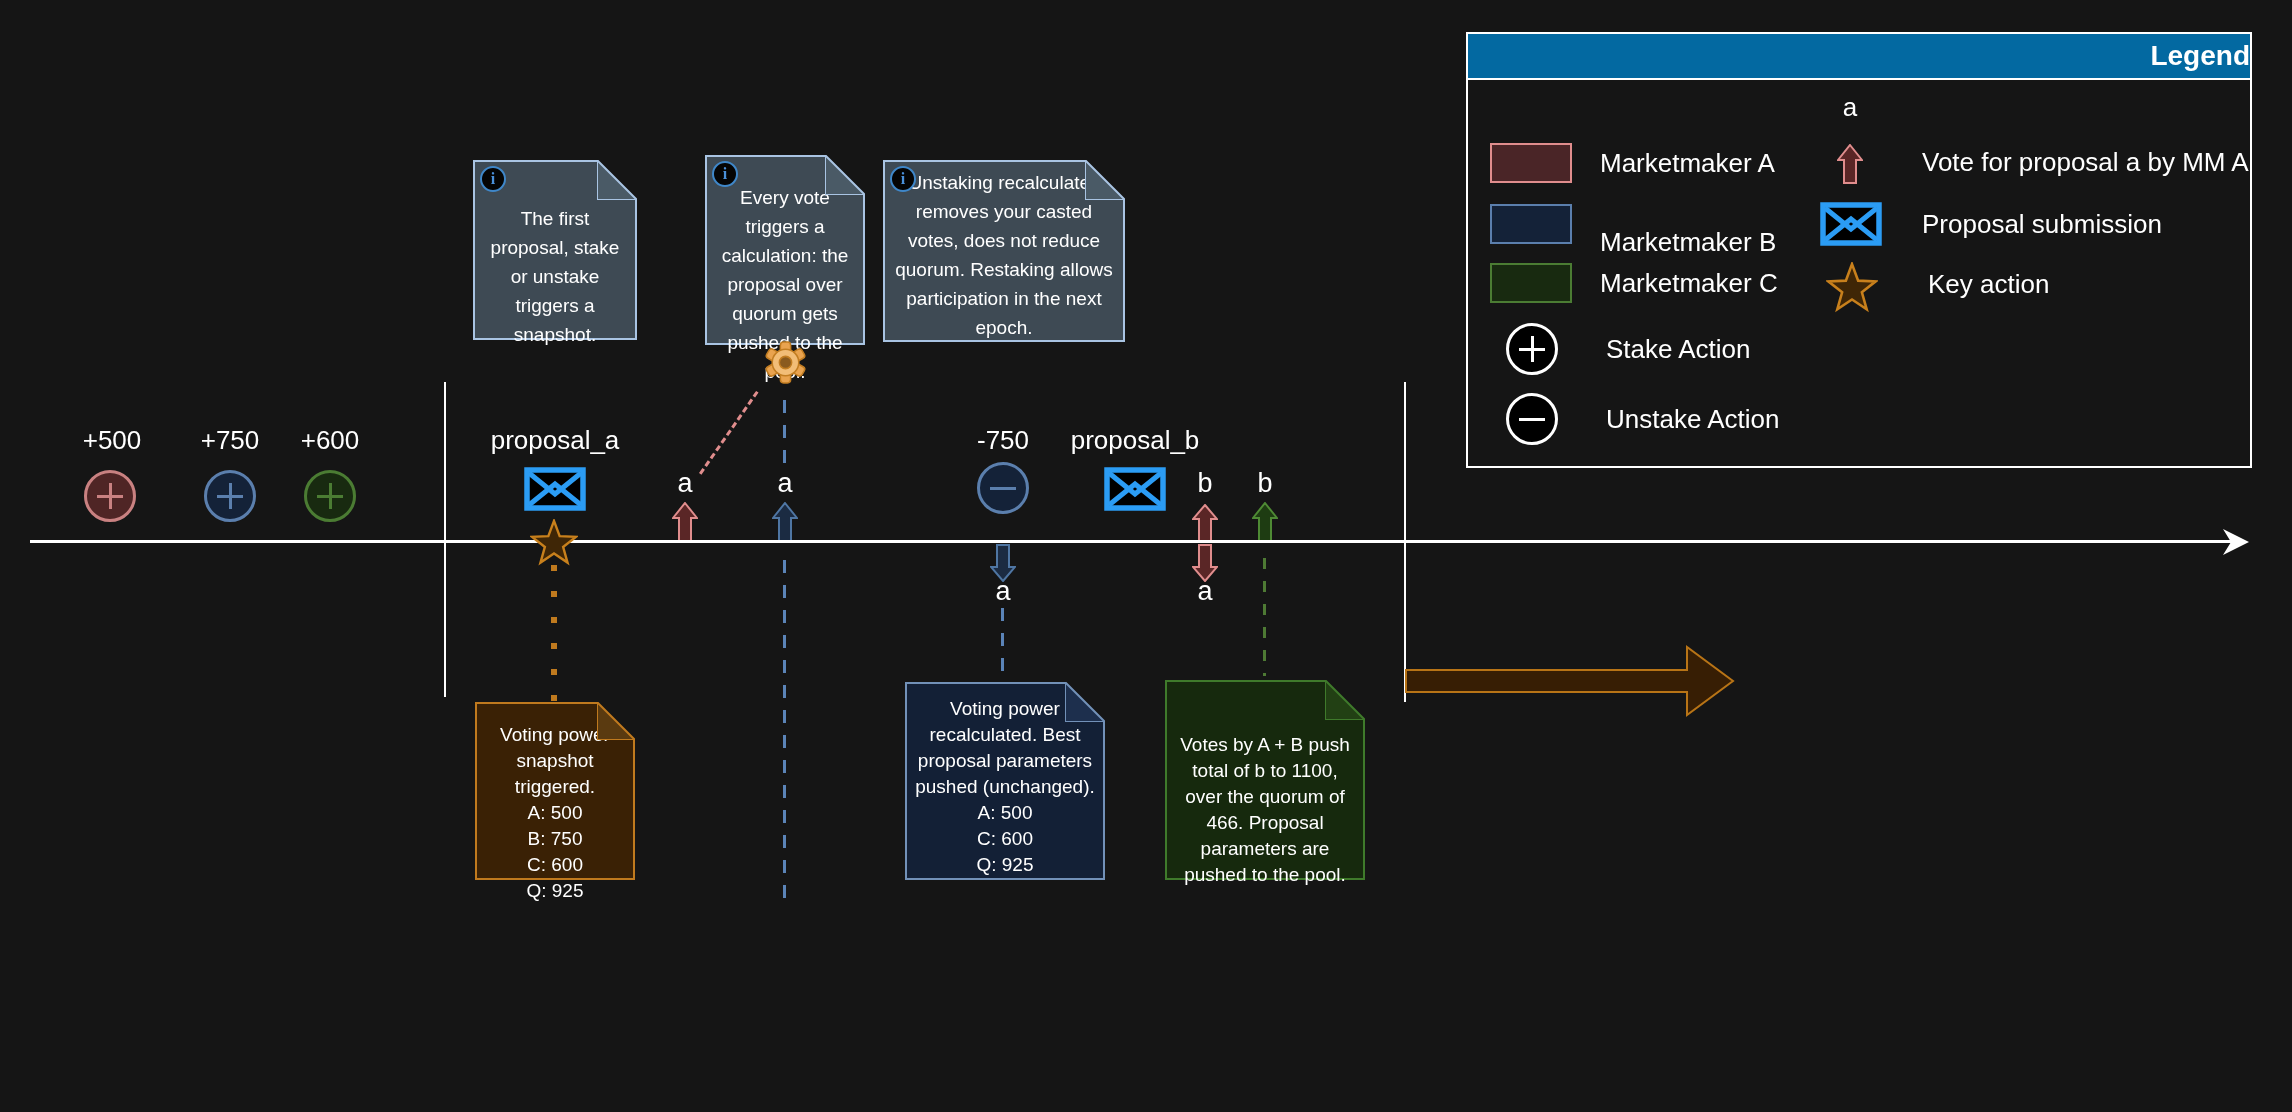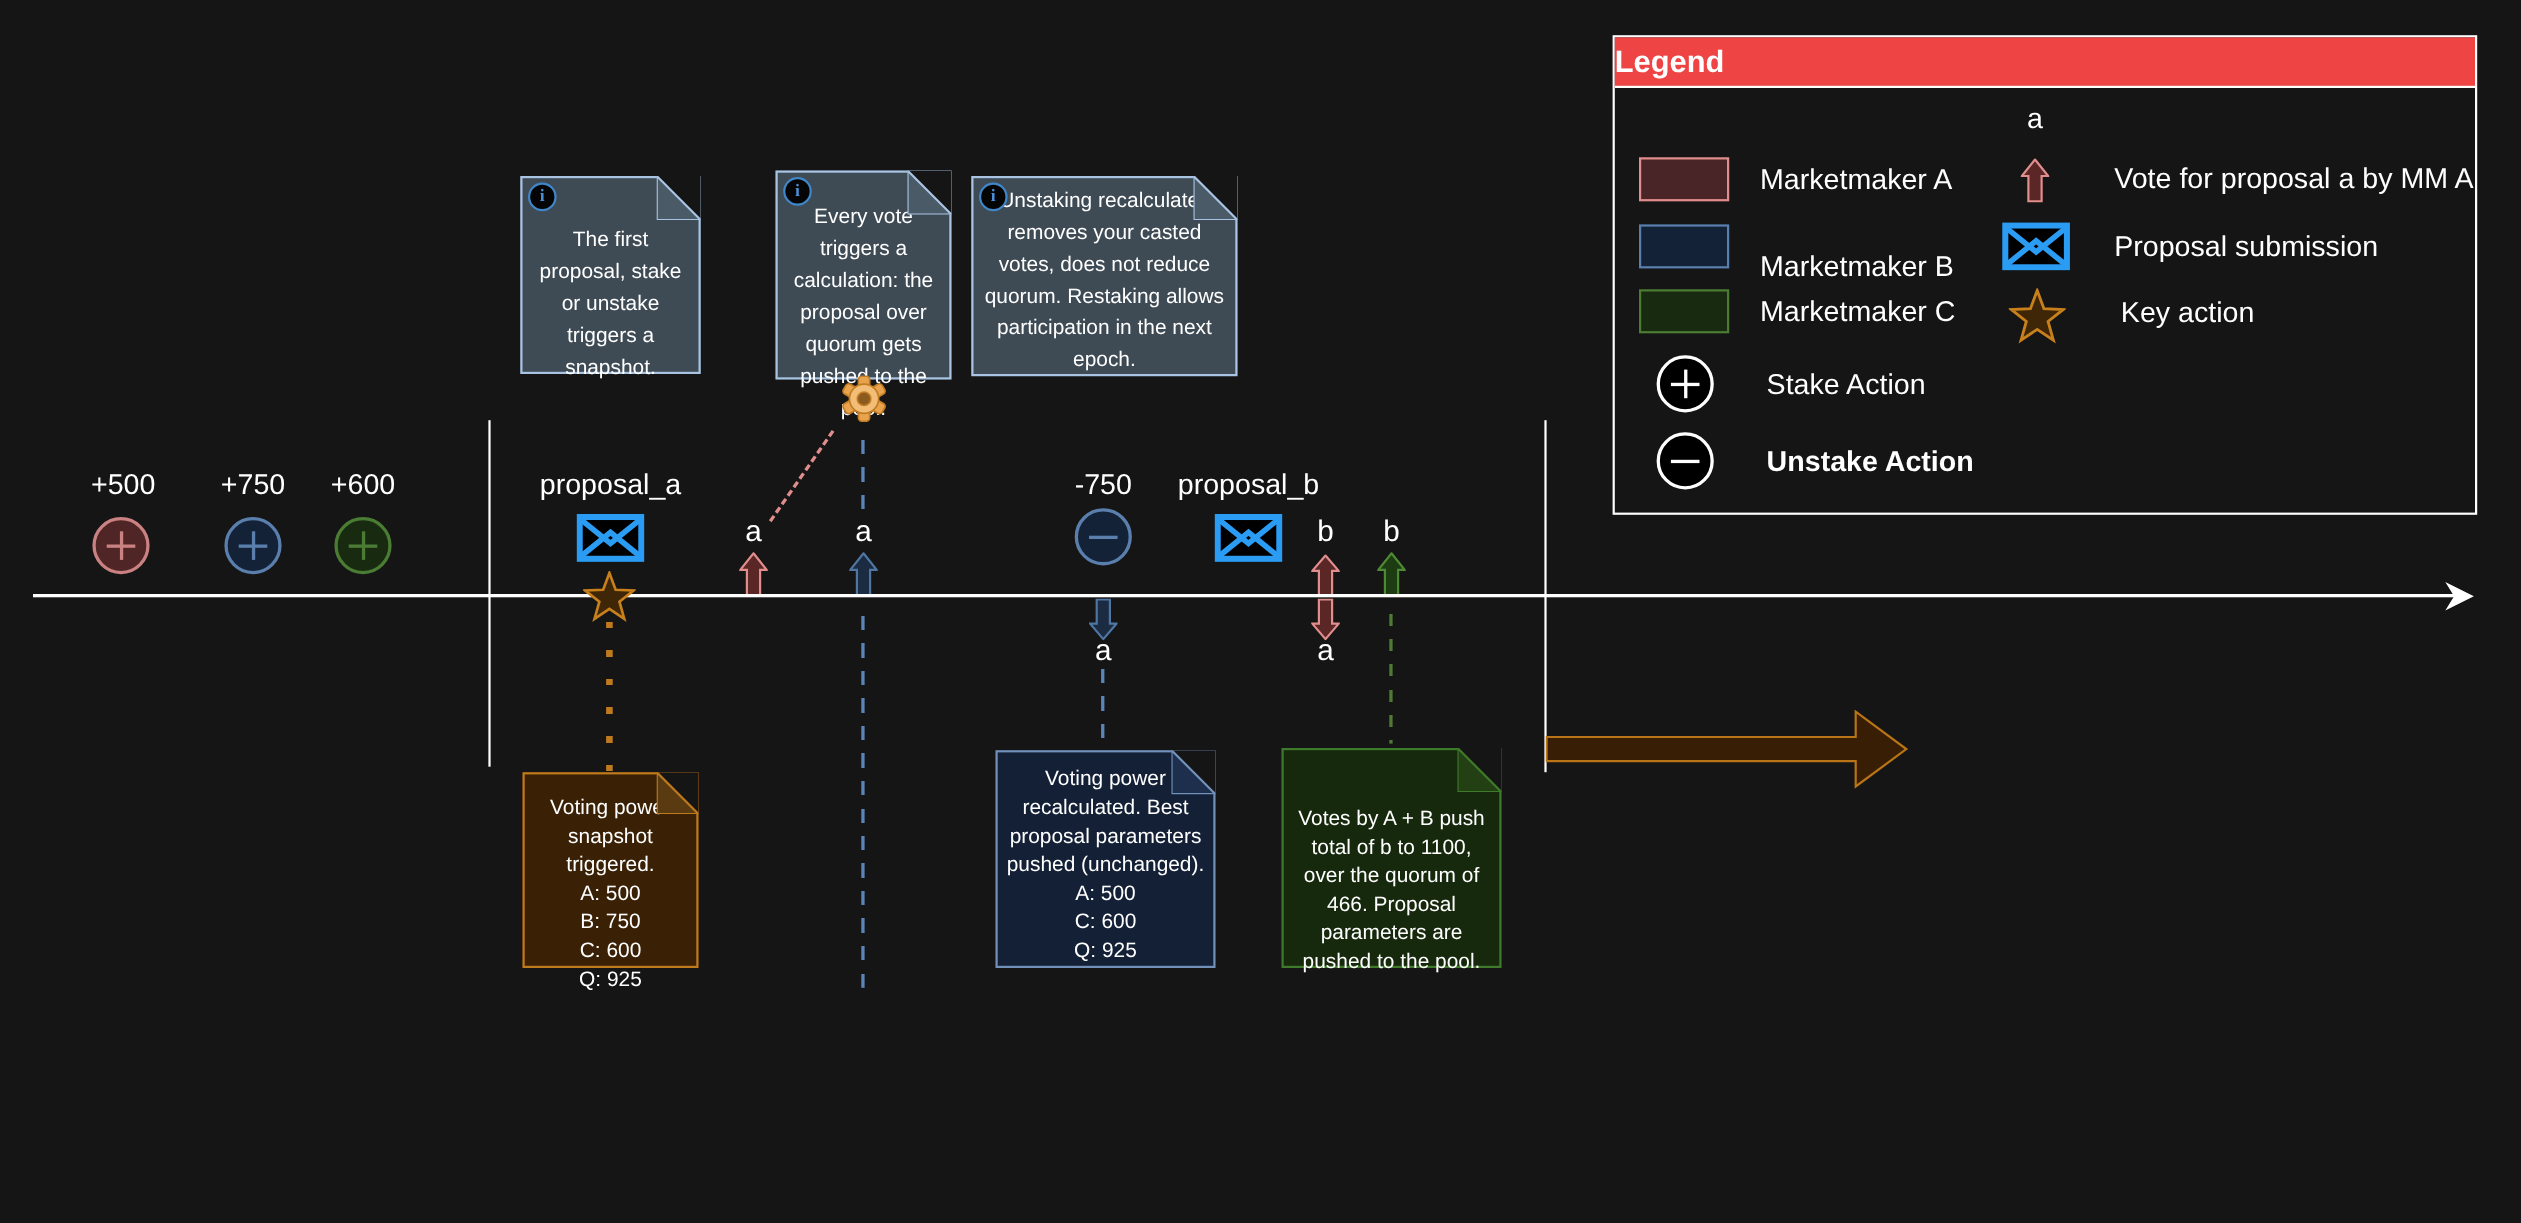--- a/index.html
+++ b/index.html
@@ -23,22 +23,22 @@
   
   .circ{position:absolute;width:52px;height:52px;border-radius:50%;box-sizing:border-box;
         border:3px solid;z-index:3;}
   .circ .h{position:absolute;left:10px;right:10px;top:50%;height:3px;margin-top:-1.5px;}
   .circ .v{position:absolute;top:10px;bottom:10px;left:50%;width:3px;margin-left:-1.5px;}
   
   .vline{position:absolute;background:#fff;width:2px;z-index:2;}
   .dash{position:absolute;z-index:1;}
   .legend{position:absolute;left:1466px;top:32px;width:786px;height:436px;
           border:2px solid #fff;box-sizing:border-box;z-index:8;background:#151515;}
-  .legend-header{position:relative;height:44px;background:#ef4444;border-bottom:2px solid #fff;
-          text-align:left;font-size:28px;font-weight:bold;line-height:44px;}
+  .legend-header{position:relative;height:44px;background:#0369a1;border-bottom:2px solid #fff;
+          text-align:right;font-size:28px;font-weight:bold;line-height:44px;}
   .legend .item-label{position:absolute;font-size:26px;line-height:40px;white-space:nowrap;}
   .swatch{position:absolute;left:22px;width:82px;height:40px;box-sizing:border-box;border:2.5px solid;}
   svg{display:block;}
 </style>
 </head>
 <body>
 
 <div id="canvas">
 
   <div class="dash" style="left:551px;top:565px;width:6px;height:136px;
@@ -219,21 +219,21 @@
 
     <div class="circ" style="left:38px;top:289px;border-color:#fff;background:#000;">
       <span class="h" style="background:#fff;"></span>
         <span class="v" style="background:#fff;"></span>
     </div>
     <div class="item-label" style="left:138px;top:295px;">Stake Action</div>
 
     <div class="circ" style="left:38px;top:359px;border-color:#fff;background:#000;">
       <span class="h" style="background:#fff;"></span>
     </div>
-    <div class="item-label" style="left:138px;top:365px;font-weight:bold;">Unstake Action</div>
+    <div class="item-label" style="left:138px;top:365px;">Unstake Action</div>
 
     <div class="item-label" style="left:362px;top:58px;width:40px;text-align:center;line-height:30px;">a</div>
     <svg class="abs" style="left:369px;top:110px;" width="26" height="40" viewBox="0 0 26 40">
       <path d="M13 1 L25 16 H19 V39 H7 V16 H1 Z" fill="#5a2626" stroke="#e08d8d" stroke-width="2"></path>
     </svg>
     <div class="item-label" style="left:454px;top:108px;">Vote for proposal a by MM A</div>
 
     <svg class="abs" style="left:352px;top:168px;" width="62" height="44" viewBox="0 0 62 44">
       <rect x="3" y="3" width="56" height="38" fill="#000" stroke="#2b9cf4" stroke-width="5.5"></rect>
       <path d="M5 6 L31 27 L57 6" fill="none" stroke="#2b9cf4" stroke-width="5"></path>

